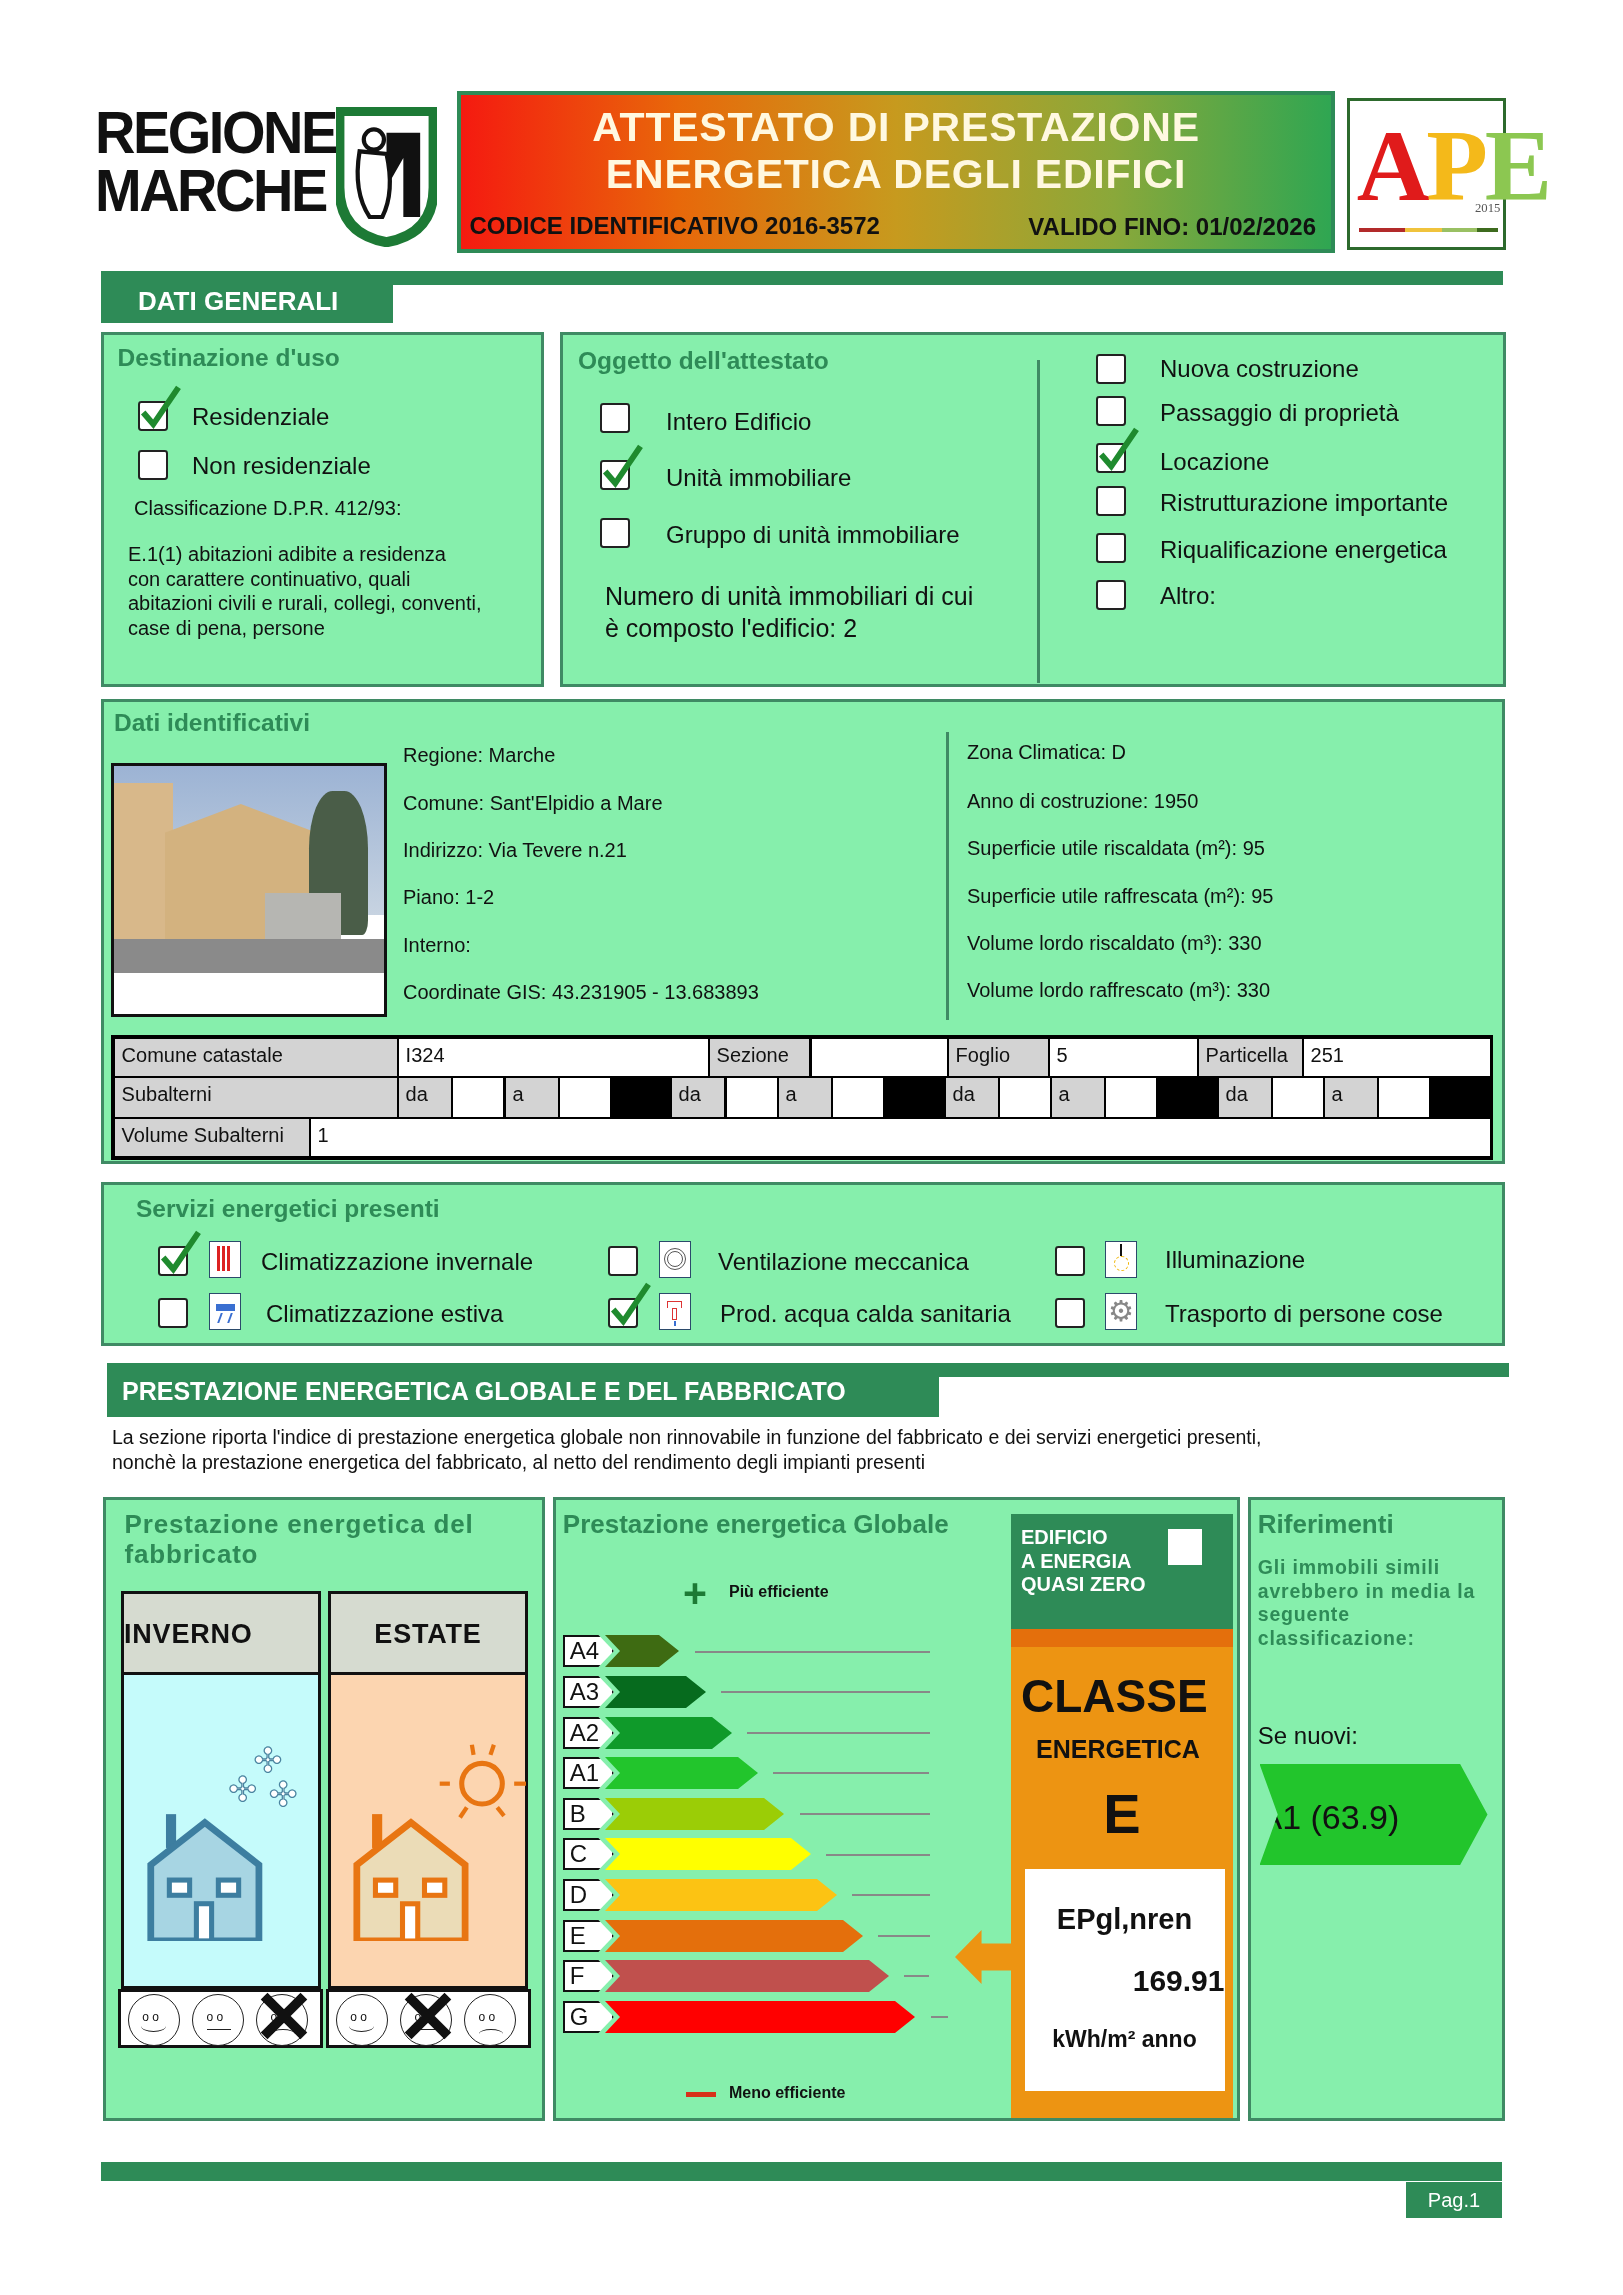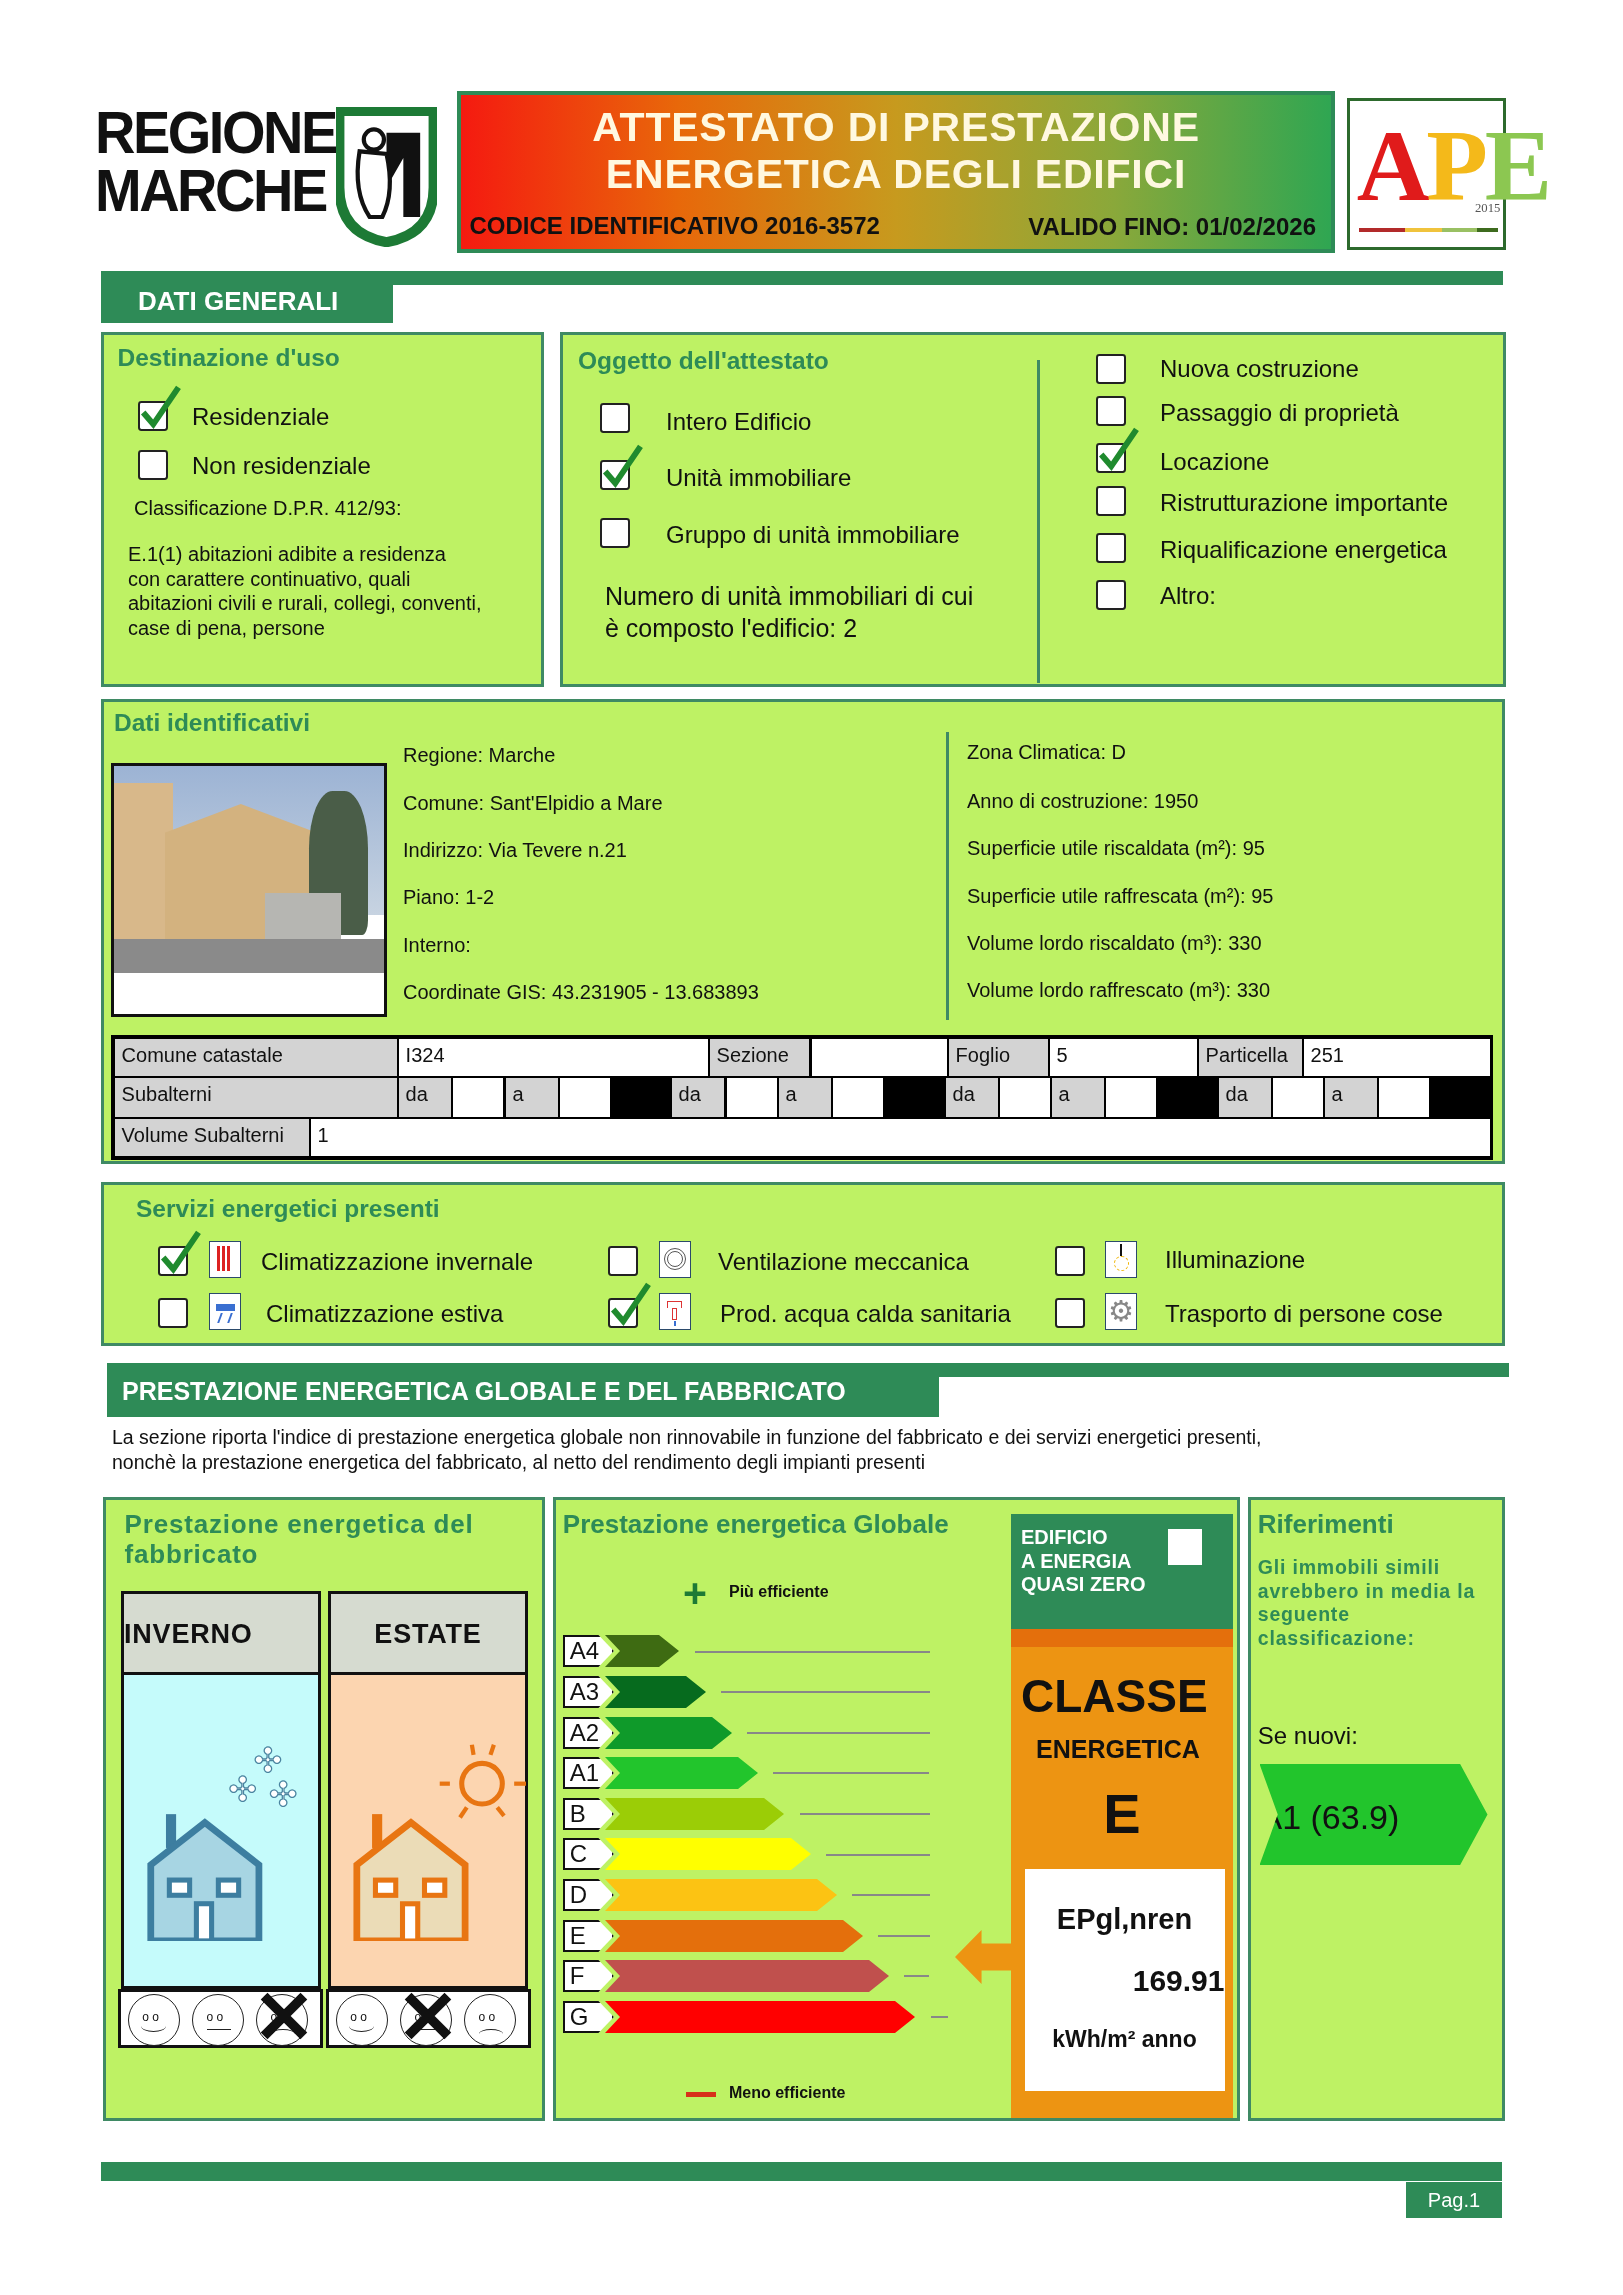--- a/index.html
+++ b/index.html
@@ -1,19 +1,19 @@
 <!DOCTYPE html>
 <html style="font-size:13.5px"><head>
 <meta charset="utf-8">
 <style>
 *{box-sizing:border-box;margin:0;padding:0}
 html,body{width:1624px;height:2295px;background:#fff;overflow:hidden}
 body{position:relative;font-family:"Liberation Sans",sans-serif;color:#111}
 .abs{position:absolute}
-.gbox{position:absolute;border:3.4px solid #3f8a64;background:#bef264}
+.gbox{position:absolute;border:3.4px solid #3f8a64;background:#86efac}
 .gtitle{color:#2e8b57;font-weight:bold;font-size:24.5px;position:absolute}
 .cb{position:absolute;width:30px;height:30px;border:2.5px solid #222;border-radius:3.4px;background:#fff}
 .cb svg{position:absolute;left:-1.7px;top:-18.6px;width:44px;height:47px;overflow:visible}
 .lbl{position:absolute;font-size:24px;white-space:nowrap}
 .sm{position:absolute;font-size:20px;white-space:nowrap}
 
 .banner{left:457px;top:91px;width:878px;height:162px;border:4.2px solid #2e8b57;
  background:linear-gradient(90deg,#f51a10 0%,#e8680a 25%,#c79a1e 50%,#8aa83a 75%,#2fa652 100%)}
 .banner .t1{position:absolute;left:0;right:0;top:8.5px;text-align:center;color:#fff8e0;font-weight:bold;font-size:41px;letter-spacing:0.8px}
 .banner .t2{position:absolute;left:0;right:0;top:56px;text-align:center;color:#fff8e0;font-weight:bold;font-size:41px;letter-spacing:0.8px}

